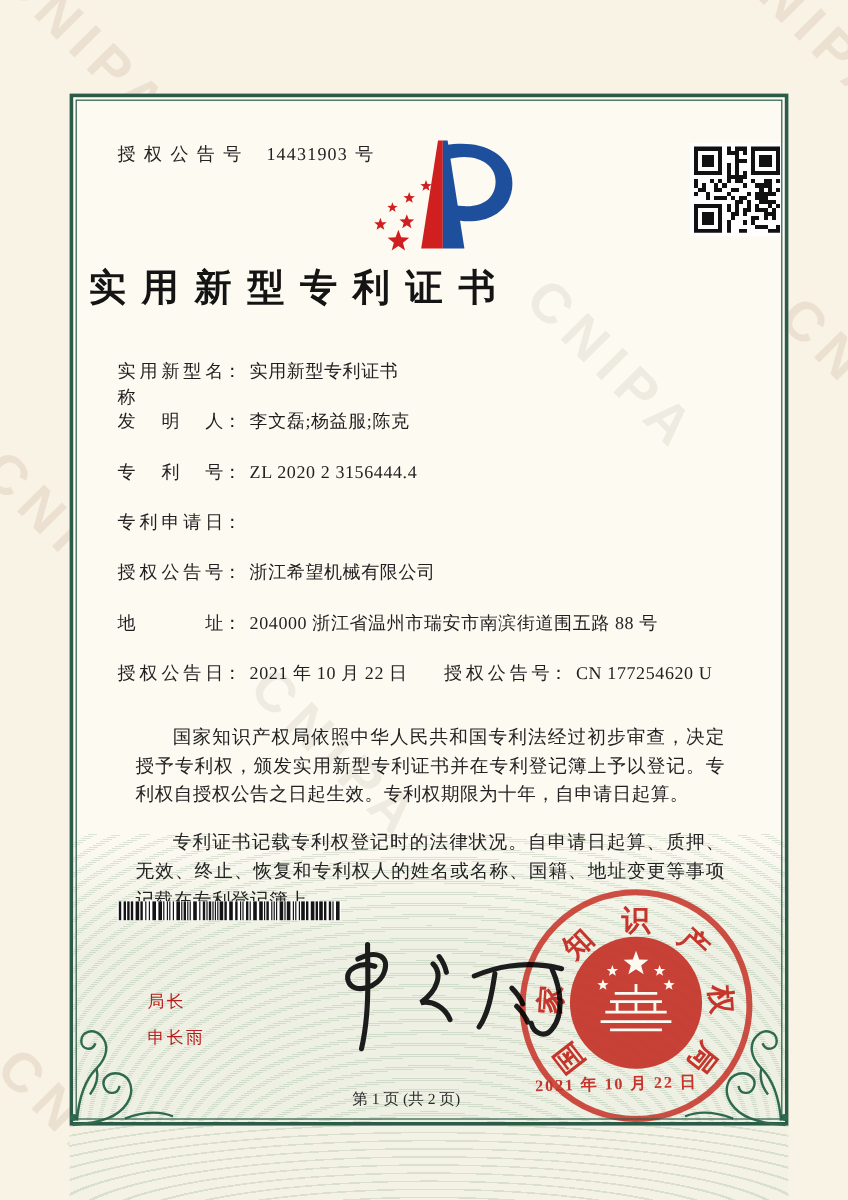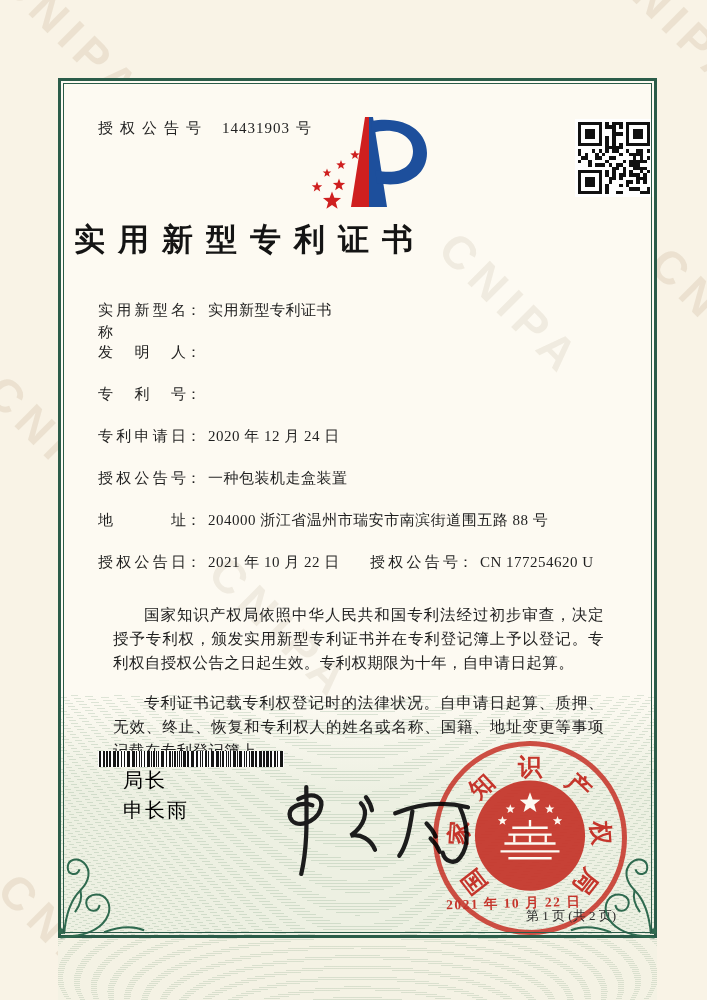--- a/index.html
+++ b/index.html
@@ -48,32 +48,32 @@
   .grant-col{display:flex;width:272px;flex:0 0 272px;}
   .grant-col2{display:flex;}
 
   .paras{position:absolute;left:36px;right:34px;top:506px;font-size:15.5px;line-height:24px;
          color:#222;text-align:justify;letter-spacing:.4px;}
   .paras p{margin:16px;text-indent:2em;}
 
   .barcode{position:absolute;left:37px;top:670px;width:186px;height:16px;background:#fff;}
   .barcode svg{display:block;width:100%;height:100%;}
 
-  .signer{position:absolute;left:62px;top:684px;font-size:20px;color:#000000;line-height:30px;letter-spacing:2px;}
+  .signer{position:absolute;left:62px;top:740px;font-size:14px;color:#b91c1c;line-height:30px;letter-spacing:2px;}
   .signature{position:absolute;left:206px;top:702px;width:214px;height:96px;}
 
   .seal{position:absolute;left:372px;top:660px;width:194px;height:194px;border-radius:50%;
         border:5px solid rgba(198,48,38,.85);box-sizing:border-box;mix-blend-mode:multiply;}
   .seal-ch{position:absolute;left:50%;top:50%;font-size:24px;font-weight:700;color:#c5352b;
            font-family:"Liberation Serif","DejaVu Serif",serif;}
   .emblem{position:absolute;left:50%;top:50%;width:118px;height:118px;transform:translate(-50%,-52%);}
   .seal-date{position:absolute;left:8px;top:148px;width:180px;font-size:13.5px;font-weight:700;
              color:#c5352b;letter-spacing:1.5px;white-space:nowrap;transform:rotate(-1.5deg);}
 
-  .pagenum{position:absolute;left:0;right:38px;top:826px;text-align:right;font-size:13px;color:#2a2a2a;}
+  .pagenum{position:absolute;left:0;right:38px;top:826px;text-align:center;font-size:13px;color:#2a2a2a;}
 
   .flourish{position:absolute;width:100px;height:100px;z-index:3;}
   .flourish.bl{left:-6px;bottom:-8px;}
   .flourish.br{right:-6px;bottom:-8px;transform:scaleX(-1);}
 
   .footer{position:absolute;left:58px;width:599px;top:948px;text-align:center;
           font-size:14.5px;color:#222;letter-spacing:2px;z-index:2;}
 </style>
 </head>
 <body>
@@ -251,34 +251,35 @@
 
       <div class="fields">
         <div class="frow">
           <span class="flabel">实用新型名称</span>
             <span class="fcolon">：</span>
           <span class="fvalue">实用新型专利证书</span>
         </div>
         <div class="frow">
           <span class="flabel">发明人</span>
             <span class="fcolon">：</span>
+          <span class="fvalue">李文磊;杨益服;陈克</span>
         </div>
         <div class="frow">
           <span class="flabel">专利号</span>
             <span class="fcolon">：</span>
+          <span class="fvalue">ZL 2020 2 3156444.4</span>
         </div>
         <div class="frow">
           <span class="flabel">专利申请日</span>
             <span class="fcolon">：</span>
-          <span class="fvalue">2020 年 12 月 24 日</span>
         </div>
         <div class="frow">
           <span class="flabel">授权公告号</span>
             <span class="fcolon">：</span>
-          <span class="fvalue">一种包装机走盒装置</span>
+          <span class="fvalue">浙江希望机械有限公司</span>
         </div>
         <div class="frow">
           <span class="flabel">地址</span>
             <span class="fcolon">：</span>
           <span class="fvalue">204000 浙江省温州市瑞安市南滨街道围五路 88 号</span>
         </div>
         <div class="frow">
           <span class="grant-col">
             <span class="flabel">授权公告日</span>
               <span class="fcolon">：</span>

